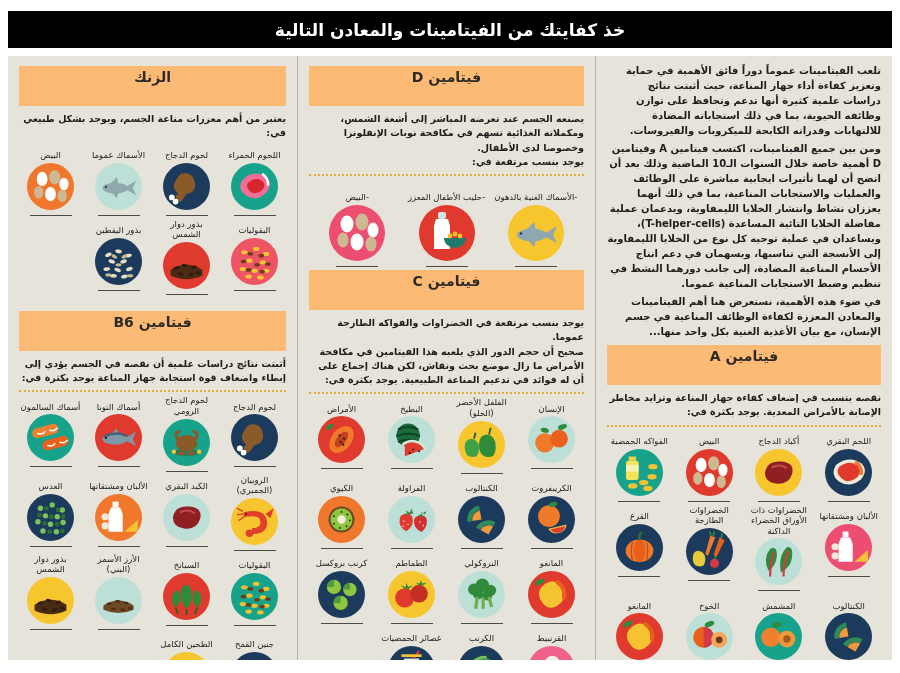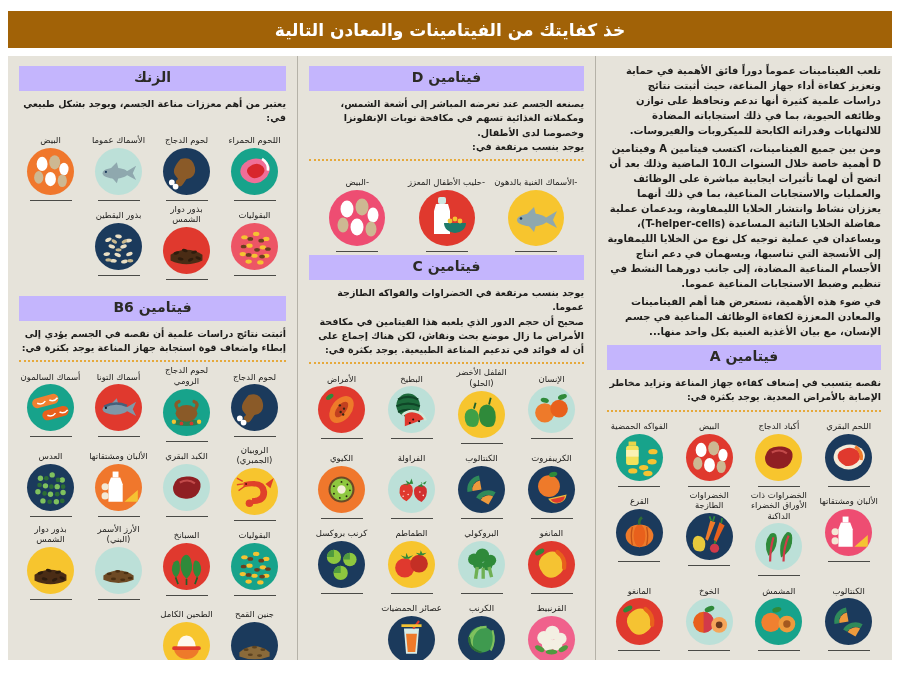--- a/index.html
+++ b/index.html
@@ -1,27 +1,27 @@
 <!DOCTYPE html>
 <html lang="ar" dir="rtl"><head>
 <meta charset="utf-8">
 <style>
   * { margin:0; padding:0; box-sizing:border-box; }
   html,body { width:900px; height:673px; }
   body { background:#ffffff; font-family:"DejaVu Sans", sans-serif; position:relative; overflow:hidden; direction:rtl; }
   .page { position:absolute; inset:0; }
-  .header { position:absolute; top:11px; right:8px; left:8px; height:37px; background:#a16207; display:flex; align-items:center; justify-content:center; }
+  .header { position:absolute; top:11px; right:8px; left:8px; height:37px; background:#000000; display:flex; align-items:center; justify-content:center; }
   .header h1 { color:#ffffff; font-size:17px; font-weight:bold; letter-spacing:0; }
   .content { position:absolute; top:56px; right:8px; left:8px; height:604px; background:#E6E3DA; display:flex; overflow:hidden; }
   .col { padding:7px 11px 0 11px; overflow:hidden; }
   .col-intro { width:296px; }
   .col-middle { width:298px; border-right:1px solid #B5B2A8; }
   .col-zinc-b6 { flex:1; border-right:1px solid #B5B2A8; }
   .intro p { font-size:10px; font-weight:bold; color:#1d1c1a; line-height:1.5; text-align:right; margin-bottom:3px; }
-  .section-title { background:#c4b5fd; color:#2b2a26; text-align:center; font-weight:bold; font-size:14px; padding:3px 0 6px; margin:3px 0 6px; }
+  .section-title { background:#fdba74; color:#2b2a26; text-align:center; font-weight:bold; font-size:14px; padding:3px 0 21px; margin:3px 0 6px; }
   .section-desc { font-size:9.5px; font-weight:bold; color:#1d1c1a; line-height:1.5; text-align:right; white-space:pre-line; }
   .dotted { border-top:2px dotted #E6A93B; margin:5px 0 2px; height:0; }
   .grid { display:grid; grid-template-columns:repeat(4,1fr); column-gap:5px; row-gap:3px; margin-top:3px; }
   .grid-3 { grid-template-columns:repeat(3,1fr); padding:0 6px; }
   .item { display:flex; flex-direction:column; align-items:center; }
   .item-label { font-size:8.5px; font-weight:normal; color:#1d1c1a; text-align:center; line-height:1.25; min-height:17px; display:flex; align-items:flex-end; justify-content:center; }
   .circle { width:47px; height:47px; border-radius:50%; overflow:hidden; margin-top:2px; flex:none; }
   .circle svg { display:block; width:100%; height:100%; }
   .item-underline { width:42px; border-bottom:1.7px solid #4A4A46; margin-top:5px; height:0; }
   .section-d .circle { width:56px; height:56px; }

